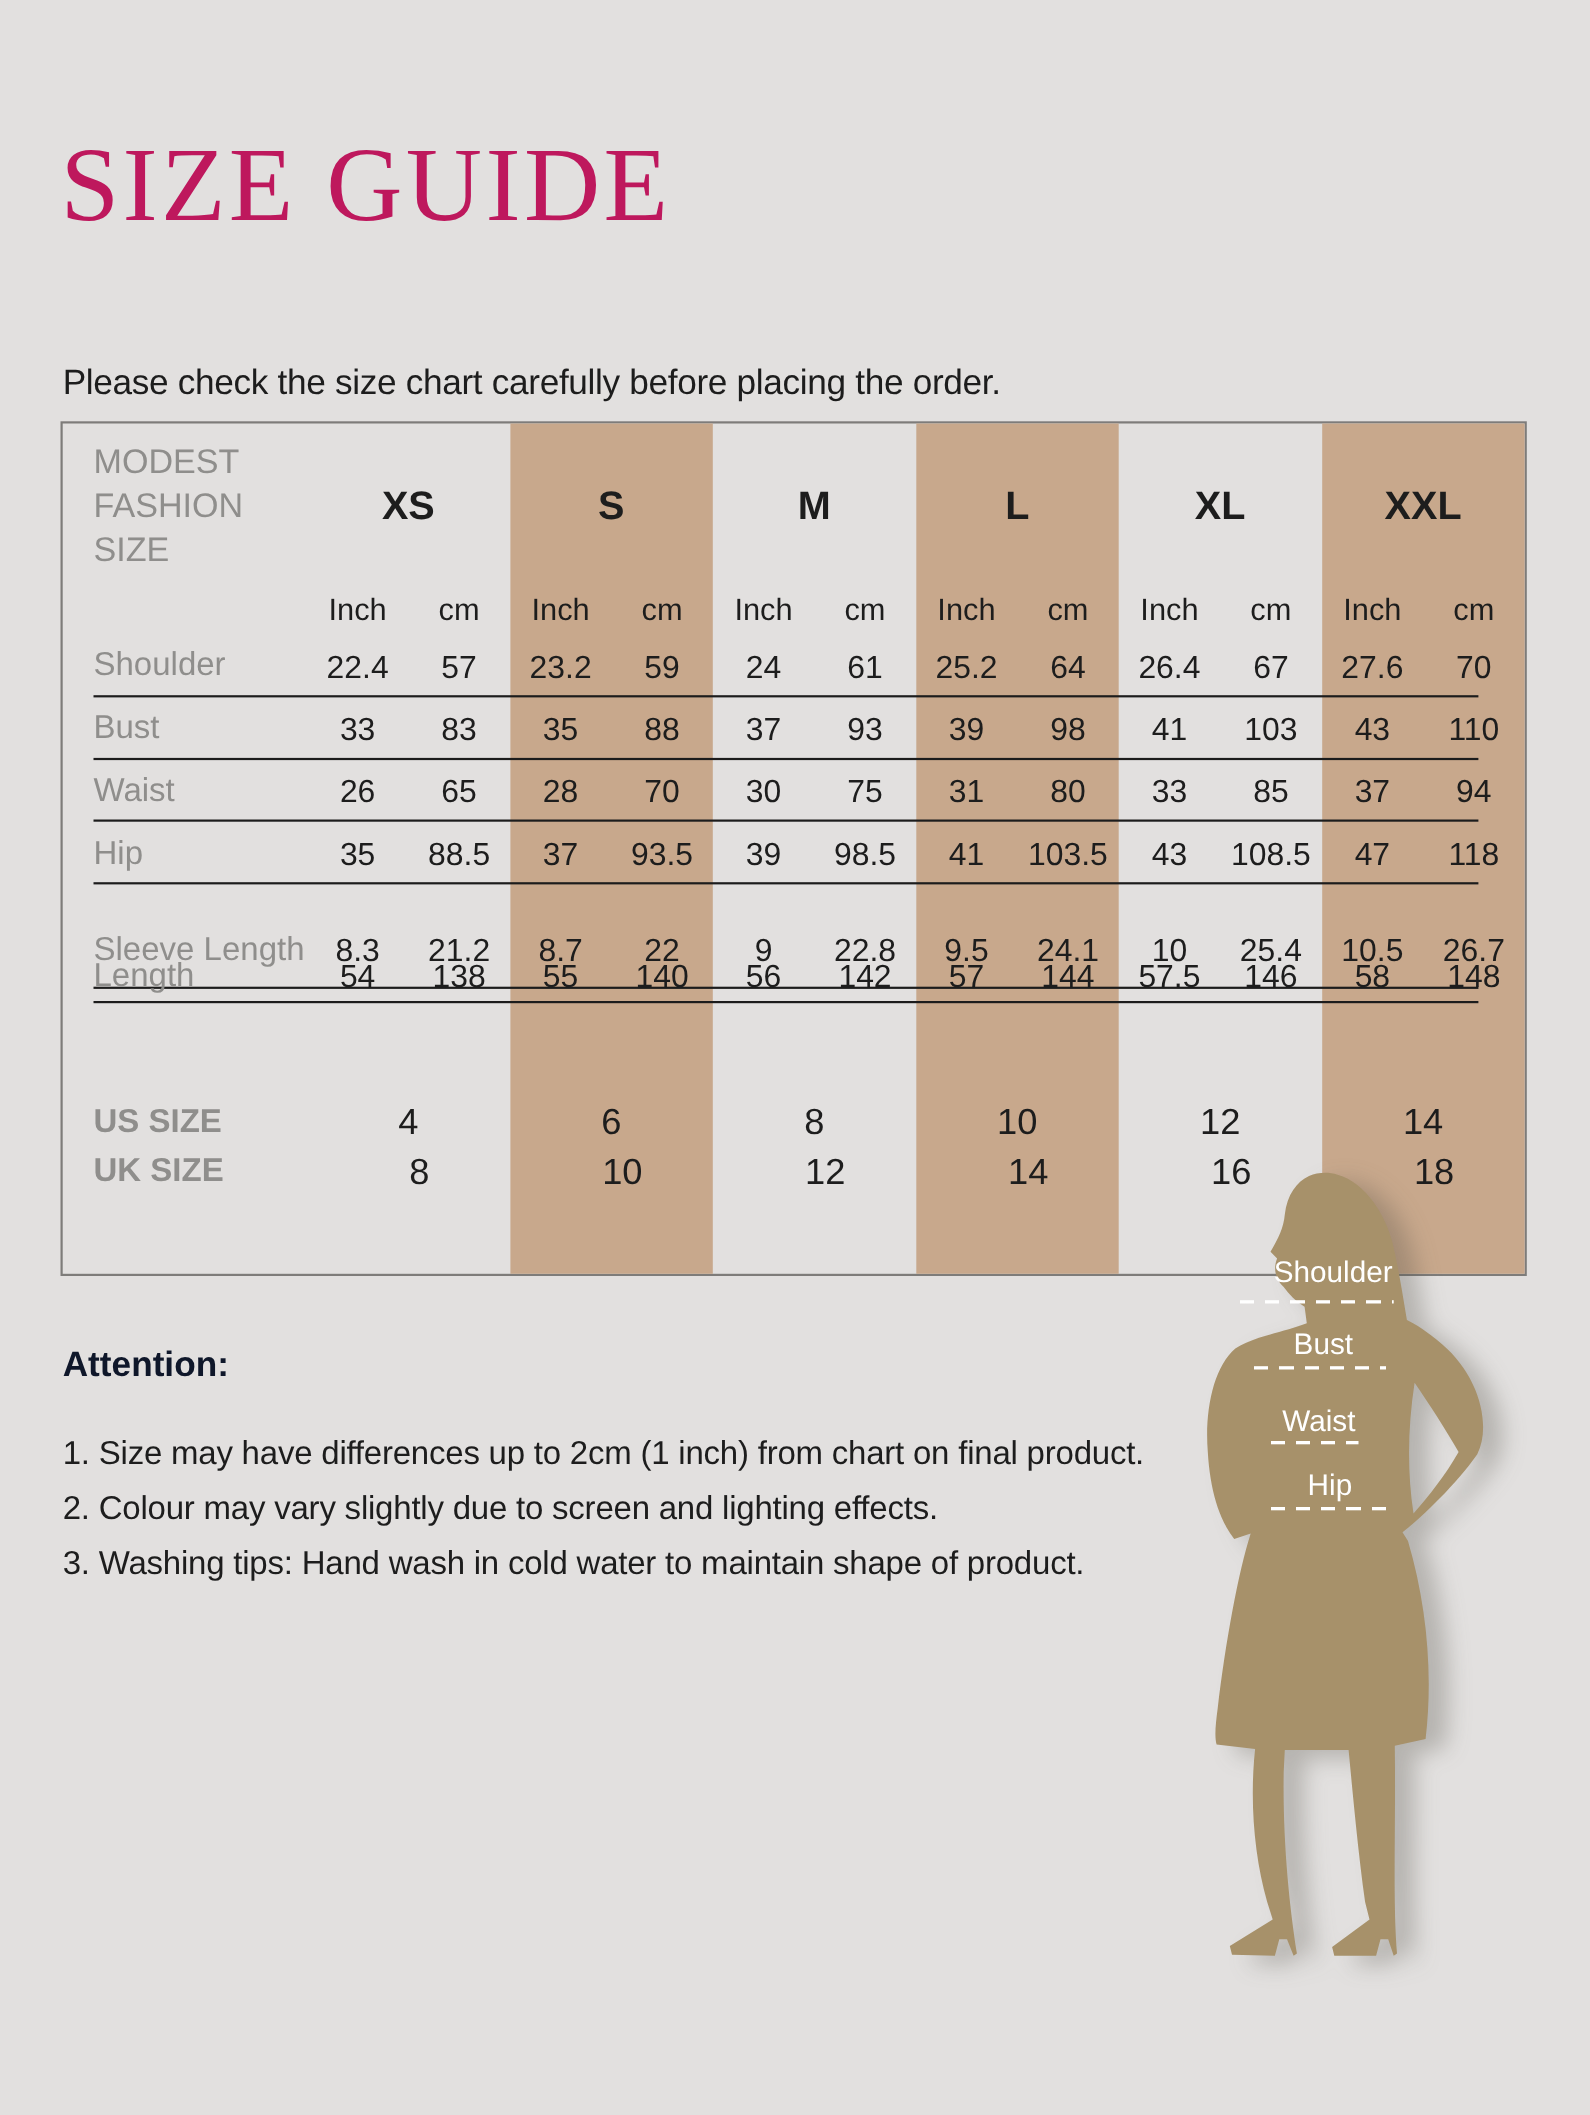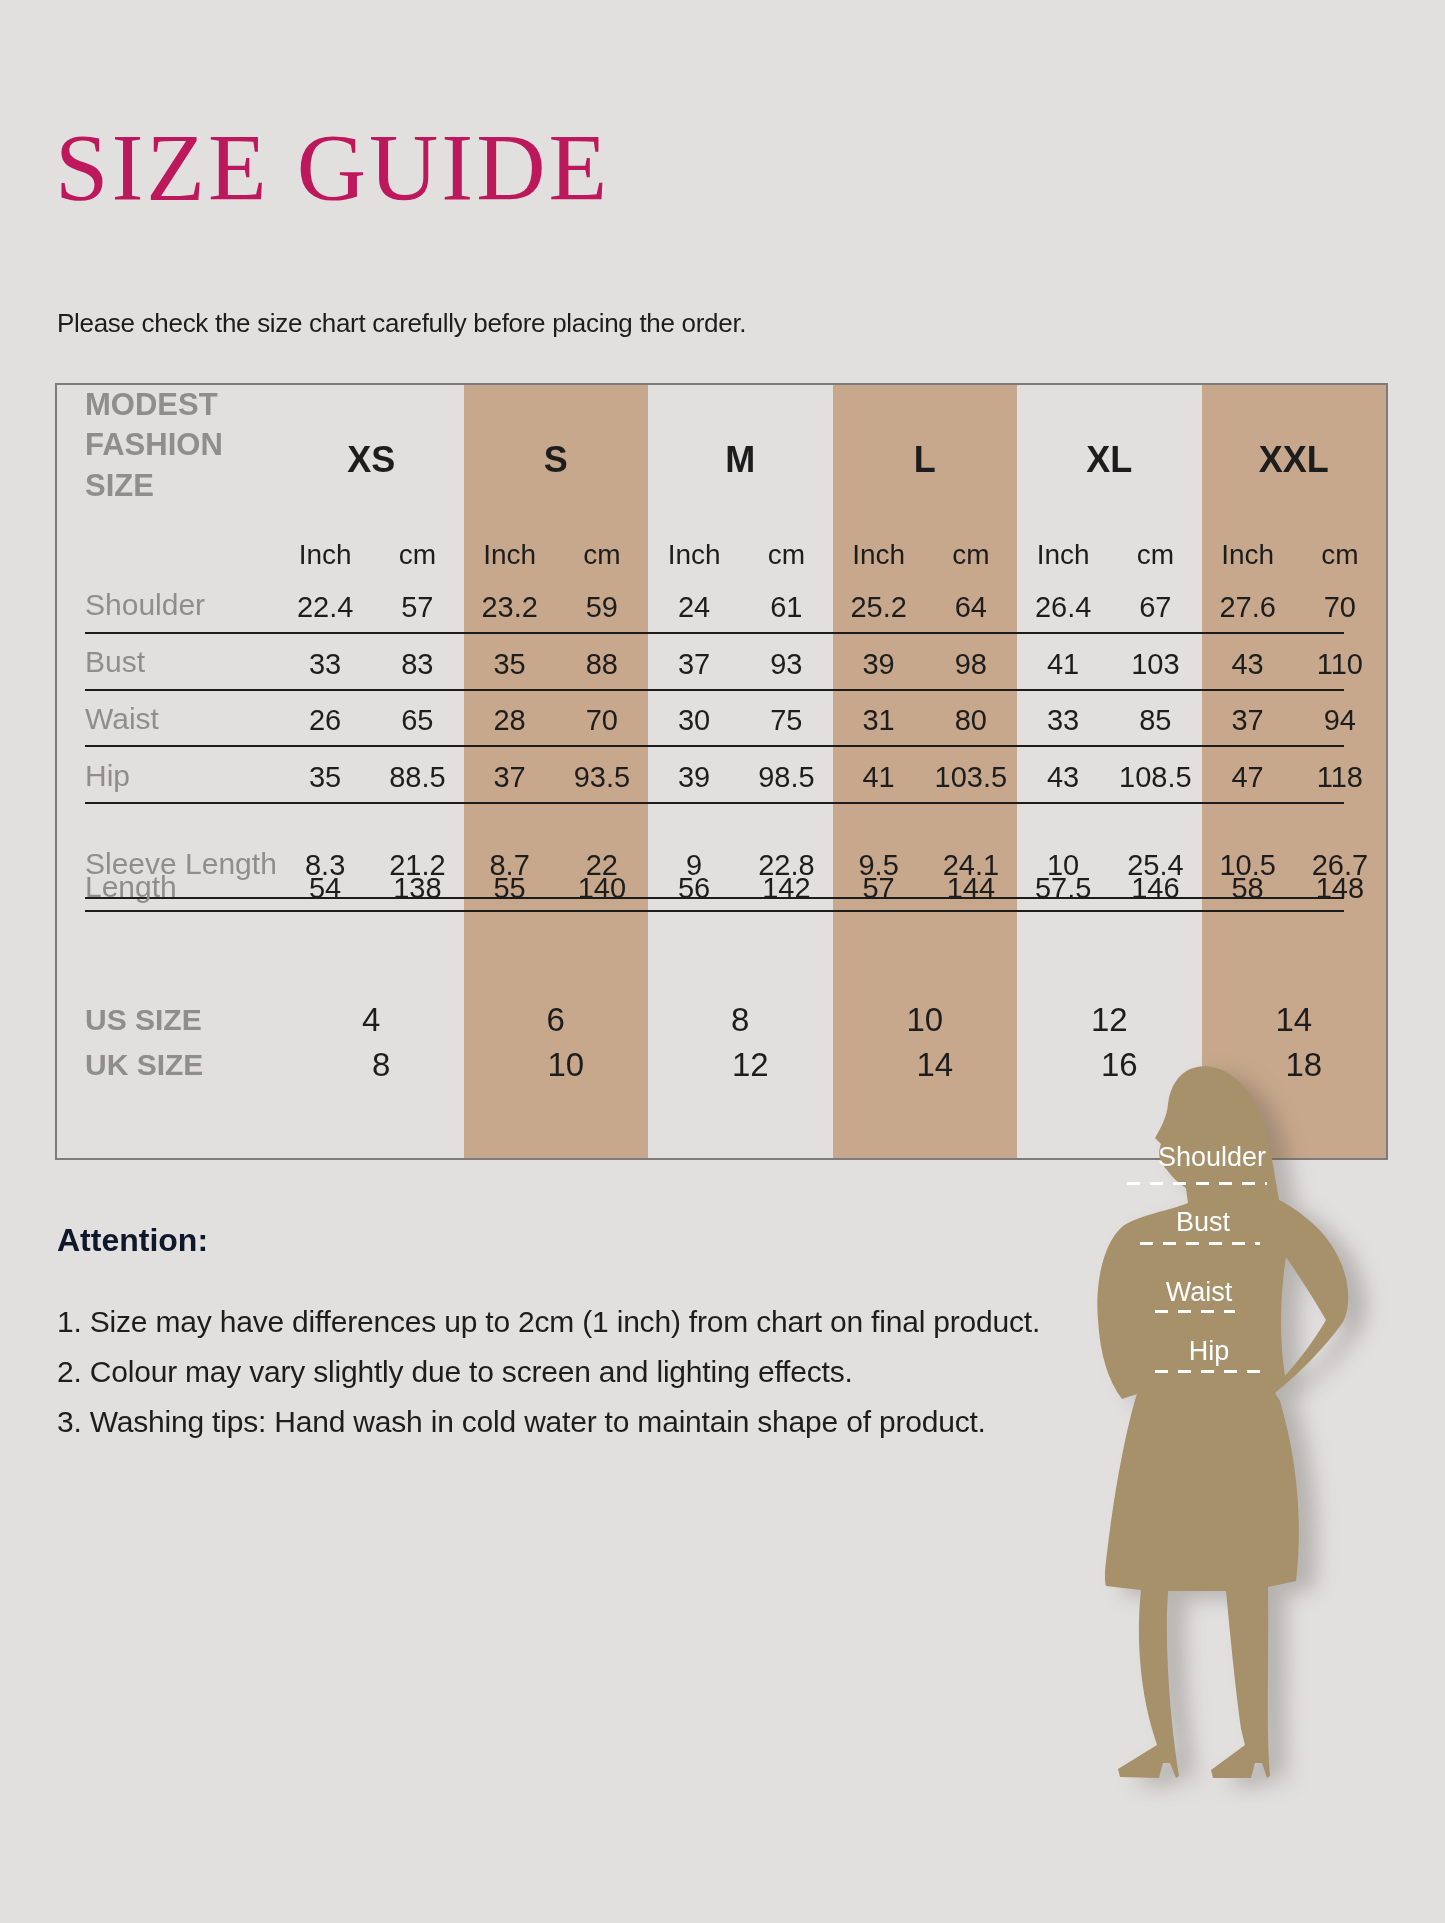--- a/index.html
+++ b/index.html
@@ -6,33 +6,33 @@
     --bg:#e2e0df; --highlight:#c8a88c; --silhouette:#a7916a;
     --text-dark:#1d1d1d; --text-gray:#8f8e8c; --border:#7e7c7a; --line:#1c1c1c;
   }
   *{margin:0;padding:0;box-sizing:border-box;}
   body{width:1445px;height:1923px;overflow:hidden;background:var(--bg);
        font-family:"Liberation Sans",sans-serif;color:var(--text-dark);position:relative;}
   .canvas{position:absolute;inset:0;}
 
   .page-title{position:absolute;left:55px;top:112px;font-family:"Liberation Serif",serif;
     font-size:96px;font-weight:400;letter-spacing:3px;color:#be185d;white-space:nowrap;}
-  .page-subtitle{position:absolute;left:57px;top:308px;font-size:26px;letter-spacing:-0.3px;
+  .page-subtitle{position:absolute;left:57px;top:329px;font-size:32px;letter-spacing:-0.3px;
     color:var(--text-dark);white-space:nowrap;}
 
   .size-table{position:absolute;left:55px;top:383px;width:1333px;height:777px;
     border:2px solid var(--border);}
   .stripe{position:absolute;top:0;bottom:0;width:184.5px;background:var(--highlight);z-index:0;}
   .trow{position:absolute;left:0;right:0;display:grid;z-index:1;}
   .trow.cols6{grid-template-columns:222px repeat(6,1fr);}
   .trow.cols12{grid-template-columns:222px repeat(12,1fr);}
   .cell{display:flex;align-items:center;justify-content:center;}
   .cell.lbl{justify-content:flex-start;padding-left:28px;color:var(--text-gray);font-size:30px;}
-  .corner{display:flex;flex-direction:column;padding-left:28px;
-    color:var(--text-gray);font-size:31px;font-weight:bold;line-height:1.3;}
+  .corner{display:flex;flex-direction:column;justify-content:center;padding-left:28px;
+    color:var(--text-gray);font-size:31px;font-weight:normal;line-height:1.3;}
   .size-name{font-size:36px;font-weight:bold;color:var(--text-dark);}
   .unit{font-size:28px;color:var(--text-dark);}
   .val{font-size:29px;color:var(--text-dark);padding-top:4px;}
   .conv-lbl{font-weight:bold;font-size:28px;}
   .conv-val{font-size:33px;}
   .sep{position:absolute;left:28px;right:42px;bottom:0;height:2px;background:var(--line);}
 
   .attention{position:absolute;left:57px;top:1222px;width:1100px;}
   .att-head{font-size:32px;font-weight:bold;color:#0f172a;}
   .att-items{margin-top:38px;}

